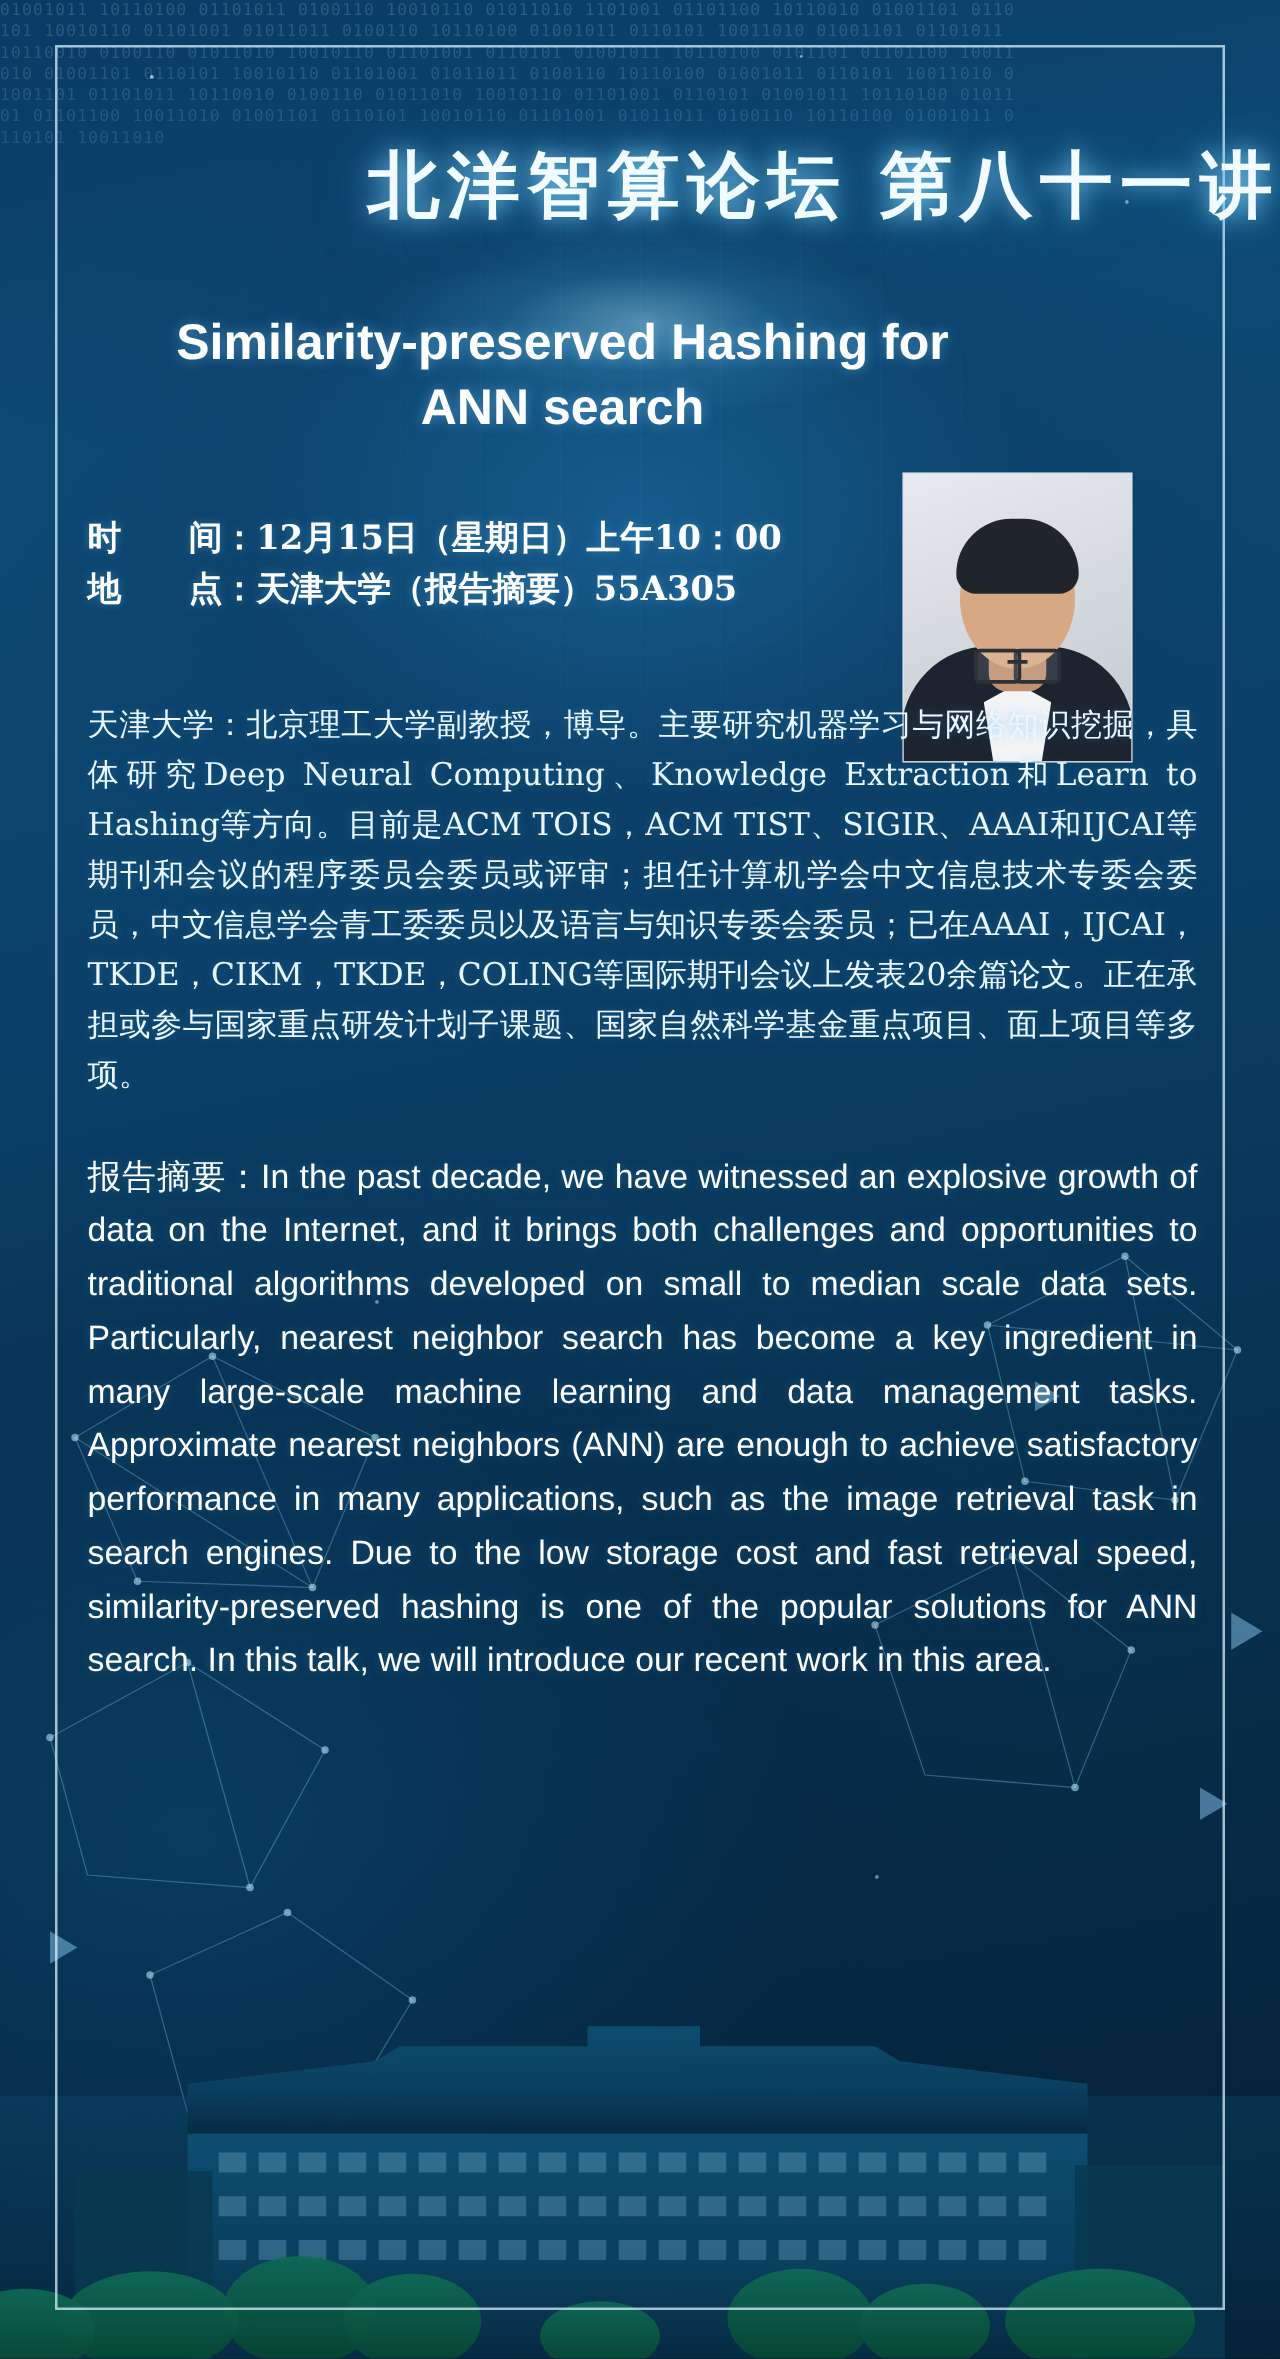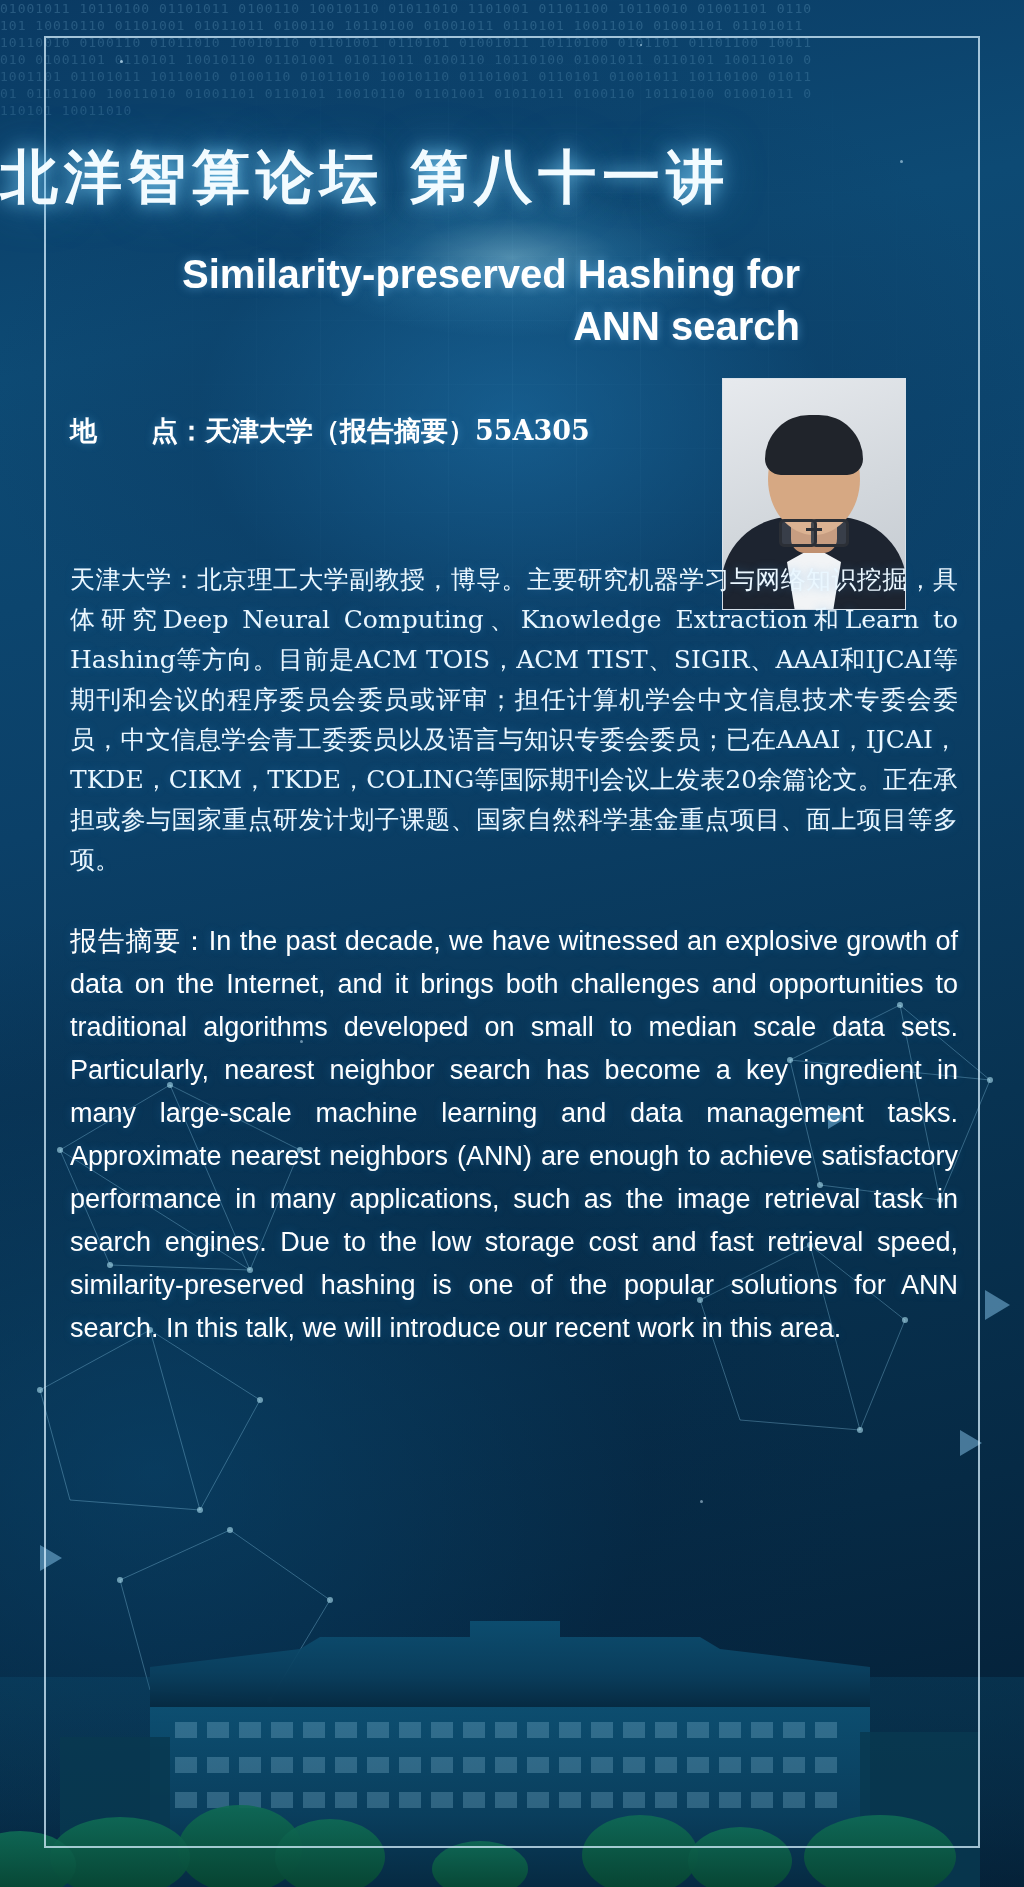--- a/index.html
+++ b/index.html
@@ -104,37 +104,36 @@
     position: absolute;
     left: 0; top: 0;
     width: 1024px;
   }
 
   .title-cn {
     position: absolute;
     left: 0;
     top: 110px;
     width: 1024px;
-    text-align: left;
+    text-align: right;
     font-family: "DejaVu Serif", serif;
     font-size: 58px;
     font-weight: 700;
     letter-spacing: 6px;
     color: #f2fbff;
     text-shadow: 0 0 18px rgba(130,215,255,0.85), 0 0 44px rgba(70,170,230,0.65);
     white-space: nowrap;
-    margin-top: 29px;
   }
 
   .title-en {
     position: absolute;
     left: 100px;
     top: 248px;
     width: 700px;
-    text-align: right;
+    text-align: center;
     font-size: 40px;
     font-weight: 700;
     line-height: 52px;
     color: #ffffff;
     text-shadow: 0 0 10px rgba(120,200,255,0.5);
   }
 
   .speaker-photo {
     position: absolute;
     left: 722px;
@@ -420,20 +419,21 @@
       <div class="ph-neck"></div>
       <div class="ph-head">
         <div class="ph-glass l"></div>
         <div class="ph-glass r"></div>
         <div class="ph-bridge"></div>
       </div>
       <div class="ph-hair"></div>
     </div>
 
     <div class="meta">
+      <div>时　　间：12月15日（星期日）上午10：00</div>
       <div>地　　点：天津大学（报告摘要）55A305</div>
     </div>
 
     <div class="bio"><span>天津大学：</span><span>北京理工大学副教授，博导。主要研究机器学习与网络知识挖掘，具体研究Deep Neural Computing、Knowledge Extraction和Learn to Hashing等方向。目前是ACM TOIS，ACM TIST、SIGIR、AAAI和IJCAI等期刊和会议的程序委员会委员或评审；担任计算机学会中文信息技术专委会委员，中文信息学会青工委委员以及语言与知识专委会委员；已在AAAI，IJCAI，TKDE，CIKM，TKDE，COLING等国际期刊会议上发表20余篇论文。正在承担或参与国家重点研发计划子课题、国家自然科学基金重点项目、面上项目等多项。</span></div>
 
     <div class="abstract"><span class="lead">报告摘要：</span><span>In the past decade, we have witnessed an explosive growth of data on the Internet, and it brings both challenges and opportunities to traditional algorithms developed on small to median scale data sets. Particularly, nearest neighbor search has become a key ingredient in many large-scale machine learning and data management tasks. Approximate nearest neighbors (ANN) are enough to achieve satisfactory performance in many applications, such as the image retrieval task in search engines. Due to the low storage cost and fast retrieval speed, similarity-preserved hashing is one of the popular solutions for ANN search. In this talk, we will introduce our recent work in this area.</span></div>
 
   </div>
 </div>
 

